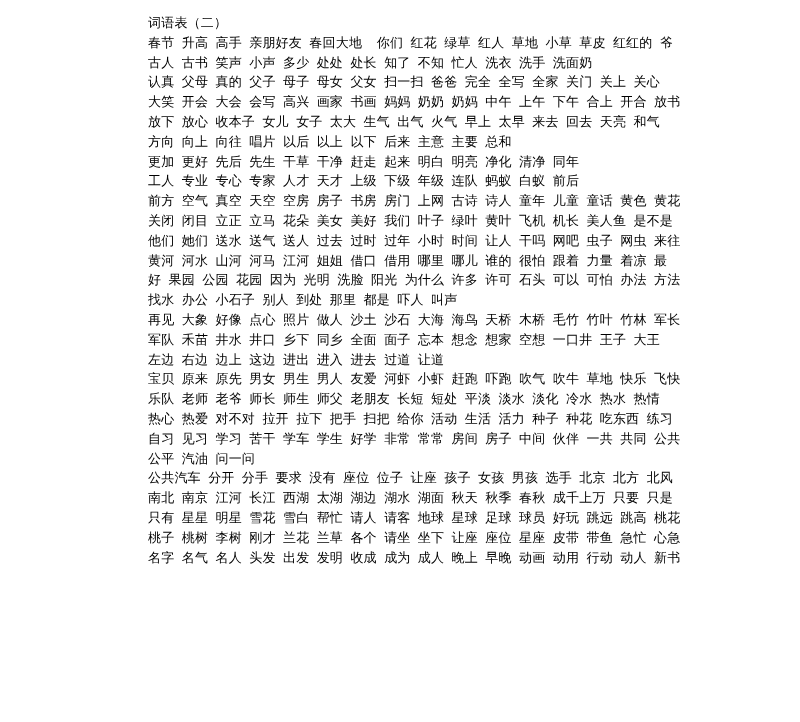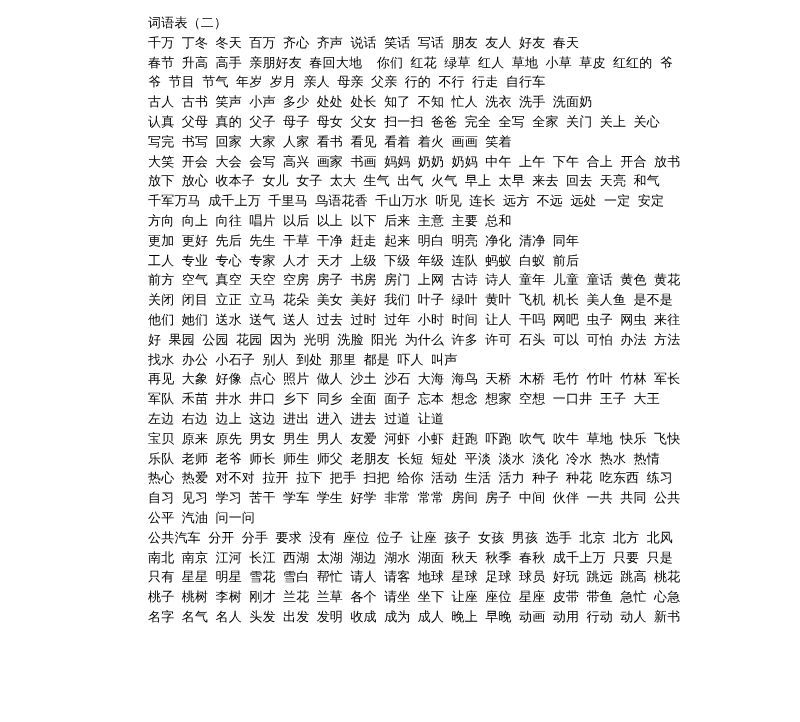--- a/index.html
+++ b/index.html
@@ -31,35 +31,32 @@
     color: #000000;
   }
 </style>
 </head>
 <body>
 
 <div class="page">
   <div class="content">
     <div class="title">词语表（二）</div>
     <div id="lines">
-        <div class="line">千万 丁冬 冬天 百万 齐心 齐声 说话 笑话 写话 朋友 友人 好友 春天</div>
         <div class="line">春节 升高 高手 亲朋好友 春回大地  你们 红花 绿草 红人 草地 小草 草皮 红红的 爷</div>
-        <div class="line">爷 节目 节气 年岁 岁月 亲人 母亲 父亲 行的 不行 行走 自行车</div>
         <div class="line">古人 古书 笑声 小声 多少 处处 处长 知了 不知 忙人 洗衣 洗手 洗面奶</div>
         <div class="line">认真 父母 真的 父子 母子 母女 父女 扫一扫 爸爸 完全 全写 全家 关门 关上 关心</div>
-        <div class="line">写完 书写 回家 大家 人家 看书 看见 看着 着火 画画 笑着</div>
         <div class="line">大笑 开会 大会 会写 高兴 画家 书画 妈妈 奶奶 奶妈 中午 上午 下午 合上 开合 放书</div>
         <div class="line">放下 放心 收本子 女儿 女子 太大 生气 出气 火气 早上 太早 来去 回去 天亮 和气</div>
-        <div class="line">千军万马 成千上万 千里马 鸟语花香 千山万水 听见 连长 远方 不远 远处 一定 安定</div>
         <div class="line">方向 向上 向往 唱片 以后 以上 以下 后来 主意 主要 总和</div>
         <div class="line">更加 更好 先后 先生 干草 干净 赶走 起来 明白 明亮 净化 清净 同年</div>
         <div class="line">工人 专业 专心 专家 人才 天才 上级 下级 年级 连队 蚂蚁 白蚁 前后</div>
         <div class="line">前方 空气 真空 天空 空房 房子 书房 房门 上网 古诗 诗人 童年 儿童 童话 黄色 黄花</div>
         <div class="line">关闭 闭目 立正 立马 花朵 美女 美好 我们 叶子 绿叶 黄叶 飞机 机长 美人鱼 是不是</div>
         <div class="line">他们 她们 送水 送气 送人 过去 过时 过年 小时 时间 让人 干吗 网吧 虫子 网虫 来往</div>
+        <div class="line">黄河 河水 山河 河马 江河 姐姐 借口 借用 哪里 哪儿 谁的 很怕 跟着 力量 着凉 最</div>
         <div class="line">好 果园 公园 花园 因为 光明 洗脸 阳光 为什么 许多 许可 石头 可以 可怕 办法 方法</div>
         <div class="line">找水 办公 小石子 别人 到处 那里 都是 吓人 叫声</div>
         <div class="line">再见 大象 好像 点心 照片 做人 沙土 沙石 大海 海鸟 天桥 木桥 毛竹 竹叶 竹林 军长</div>
         <div class="line">军队 禾苗 井水 井口 乡下 同乡 全面 面子 忘本 想念 想家 空想 一口井 王子 大王</div>
         <div class="line">左边 右边 边上 这边 进出 进入 进去 过道 让道</div>
         <div class="line">宝贝 原来 原先 男女 男生 男人 友爱 河虾 小虾 赶跑 吓跑 吹气 吹牛 草地 快乐 飞快</div>
         <div class="line">乐队 老师 老爷 师长 师生 师父 老朋友 长短 短处 平淡 淡水 淡化 冷水 热水 热情</div>
         <div class="line">热心 热爱 对不对 拉开 拉下 把手 扫把 给你 活动 生活 活力 种子 种花 吃东西 练习</div>
         <div class="line">自习 见习 学习 苦干 学车 学生 好学 非常 常常 房间 房子 中间 伙伴 一共 共同 公共</div>
         <div class="line">公平 汽油 问一问</div>

